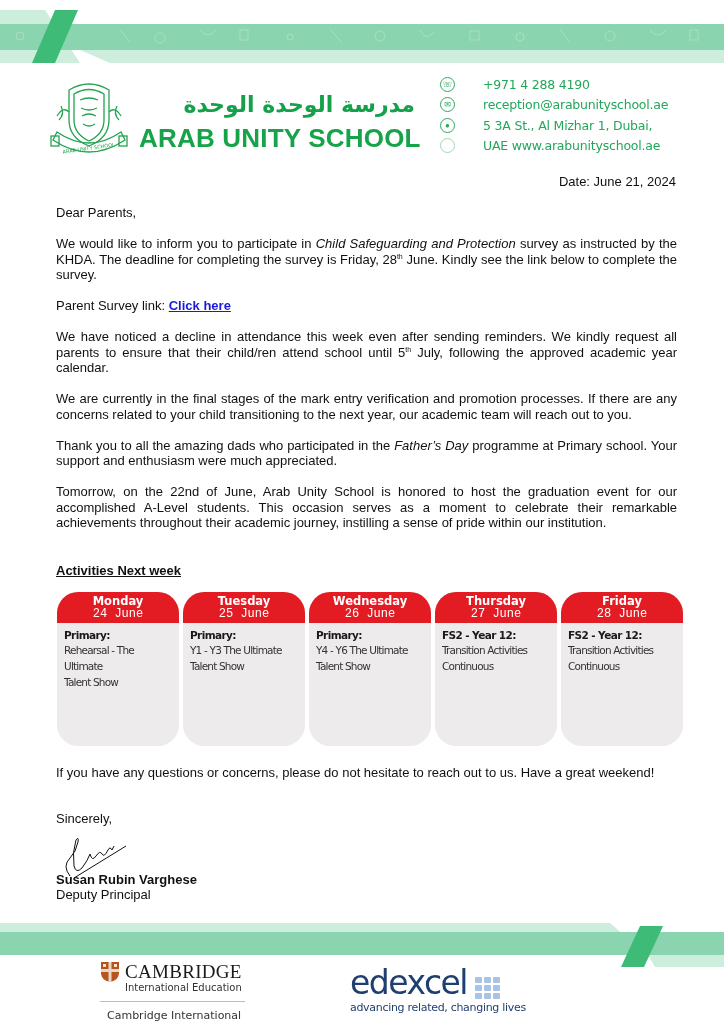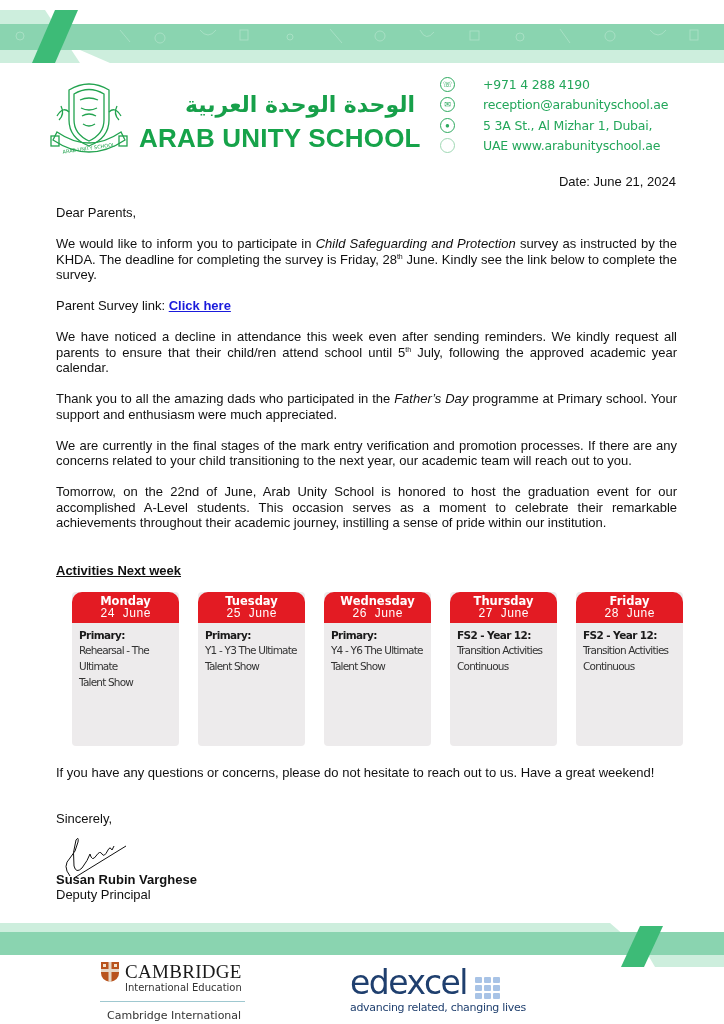--- a/index.html
+++ b/index.html
@@ -29,21 +29,21 @@
   .body { position: absolute; left: 56px; top: 205px; width: 621px; font-size: 13px; line-height: 15.5px; }
   .para { text-align: justify; margin-bottom: 15.5px; }
   .para i { font-style: italic; }
   .para sup { font-size: 7px; vertical-align: 5px; line-height: 0; }
   .link { color: #1a1adb; font-weight: bold; text-decoration: underline; cursor: pointer; }
 
   .section-title { position: absolute; left: 56px; top: 563px; font-size: 13px; font-weight: bold; text-decoration: underline; }
 
   
   .cards { position: absolute; left: 57px; top: 592px; width: 626px; height: 154px; display: flex; gap: 4px; }
-  .card { flex: 1; background: #edebec; border-radius: 4px; overflow: hidden; position: relative; margin-left: 15px; }
+  .card { flex: 1; background: #edebec; border-radius: 21px; overflow: hidden; position: relative; }
   .card-head { background: #e31b23; color: #fff; text-align: center; height: 31px; padding-top: 3px; border-radius: 10px 10px 0 0; }
   .card-day { font-family: "DejaVu Sans", sans-serif; font-weight: bold; font-size: 11.5px; line-height: 13px; }
   .card-date { font-family: Liberation Mono, monospace; font-size: 12px; line-height: 13px; }
   .card-body { padding: 5px 5px 0 7px; }
   .card-label { font-family: "DejaVu Sans", sans-serif; font-weight: bold; font-size: 10.5px; letter-spacing: -0.6px; line-height: 14px; color: #1a1a1a; }
   .card-text { font-family: "DejaVu Sans", sans-serif; font-size: 10.5px; letter-spacing: -0.8px; line-height: 16px; color: #333; }
   .card-group + .card-group { margin-top: 14px; }
 
   .closing { position: absolute; left: 56px; top: 765px; font-size: 13px; }
   .sincerely { position: absolute; left: 56px; top: 811px; font-size: 13px; }
@@ -107,21 +107,21 @@
       <path d="M10 40 q6 -10 12 -4 M74 40 q-6 -10 -12 -4"></path>
       <path d="M14 30 q4 8 -2 14 M70 30 q-4 8 2 14"></path>
       <path d="M6 64 Q42 88 78 64 L74 56 Q42 78 10 56 Z"></path>
       <rect x="4" y="60" width="8" height="10"></rect>
         <rect x="72" y="60" width="8" height="10"></rect>
     </g>
     <text x="42" y="74" text-anchor="middle" font-size="5" fill="#22a34f" font-family="DejaVu Sans, sans-serif" transform="rotate(-8 42 74)">ARAB UNITY SCHOOL</text>
   </svg>
 </div>
 
-<div class="arabic-name">الوحدة الوحدة العربية</div>
+<div class="arabic-name">مدرسة الوحدة الوحدة</div>
 <div class="school-name">ARAB UNITY SCHOOL</div>
 
 <div class="contact">
   <div class="contact-row">
     <span class="contact-icon">☏</span>
     <span class="contact-text">+971 4 288 4190</span>
   </div>
   <div class="contact-row">
     <span class="contact-icon">✉</span>
     <span class="contact-text">reception@arabunityschool.ae</span>
@@ -136,22 +136,22 @@
   </div>
 </div>
 
 <div class="date">Date: June 21, 2024</div>
 
 <div class="body">
   <p class="para">Dear Parents,</p>
   <p class="para"><span>We would like to inform you to participate in </span><i>Child Safeguarding and Protection</i><span> survey as instructed by the KHDA. The deadline for completing the survey is Friday, 28</span><sup>th</sup><span> June. Kindly see the link below to complete the survey.</span></p>
   <p class="para"><span>Parent Survey link: </span><a class="link">Click here</a></p>
   <p class="para"><span>We have noticed a decline in attendance this week even after sending reminders. We kindly request all parents to ensure that their child/ren attend school until 5</span><sup>th</sup><span> July, following the approved academic year calendar.</span></p>
+  <p class="para">We are currently in the final stages of the mark entry verification and promotion processes. If there are any concerns related to your child transitioning to the next year, our academic team will reach out to you.</p>
   <p class="para"><span>Thank you to all the amazing dads who participated in the </span><i>Father’s Day</i><span> programme at Primary school. Your support and enthusiasm were much appreciated.</span></p>
-  <p class="para">We are currently in the final stages of the mark entry verification and promotion processes. If there are any concerns related to your child transitioning to the next year, our academic team will reach out to you.</p>
   <p class="para">Tomorrow, on the 22nd of June, Arab Unity School is honored to host the graduation event for our accomplished A-Level students. This occasion serves as a moment to celebrate their remarkable achievements throughout their academic journey, instilling a sense of pride within our institution.</p>
 </div>
 
 <div class="section-title">Activities Next week</div>
 
 <div class="cards">
   <div class="card">
     <div class="card-head">
       <div class="card-day">Monday</div>
       <div class="card-date">24 June</div>

